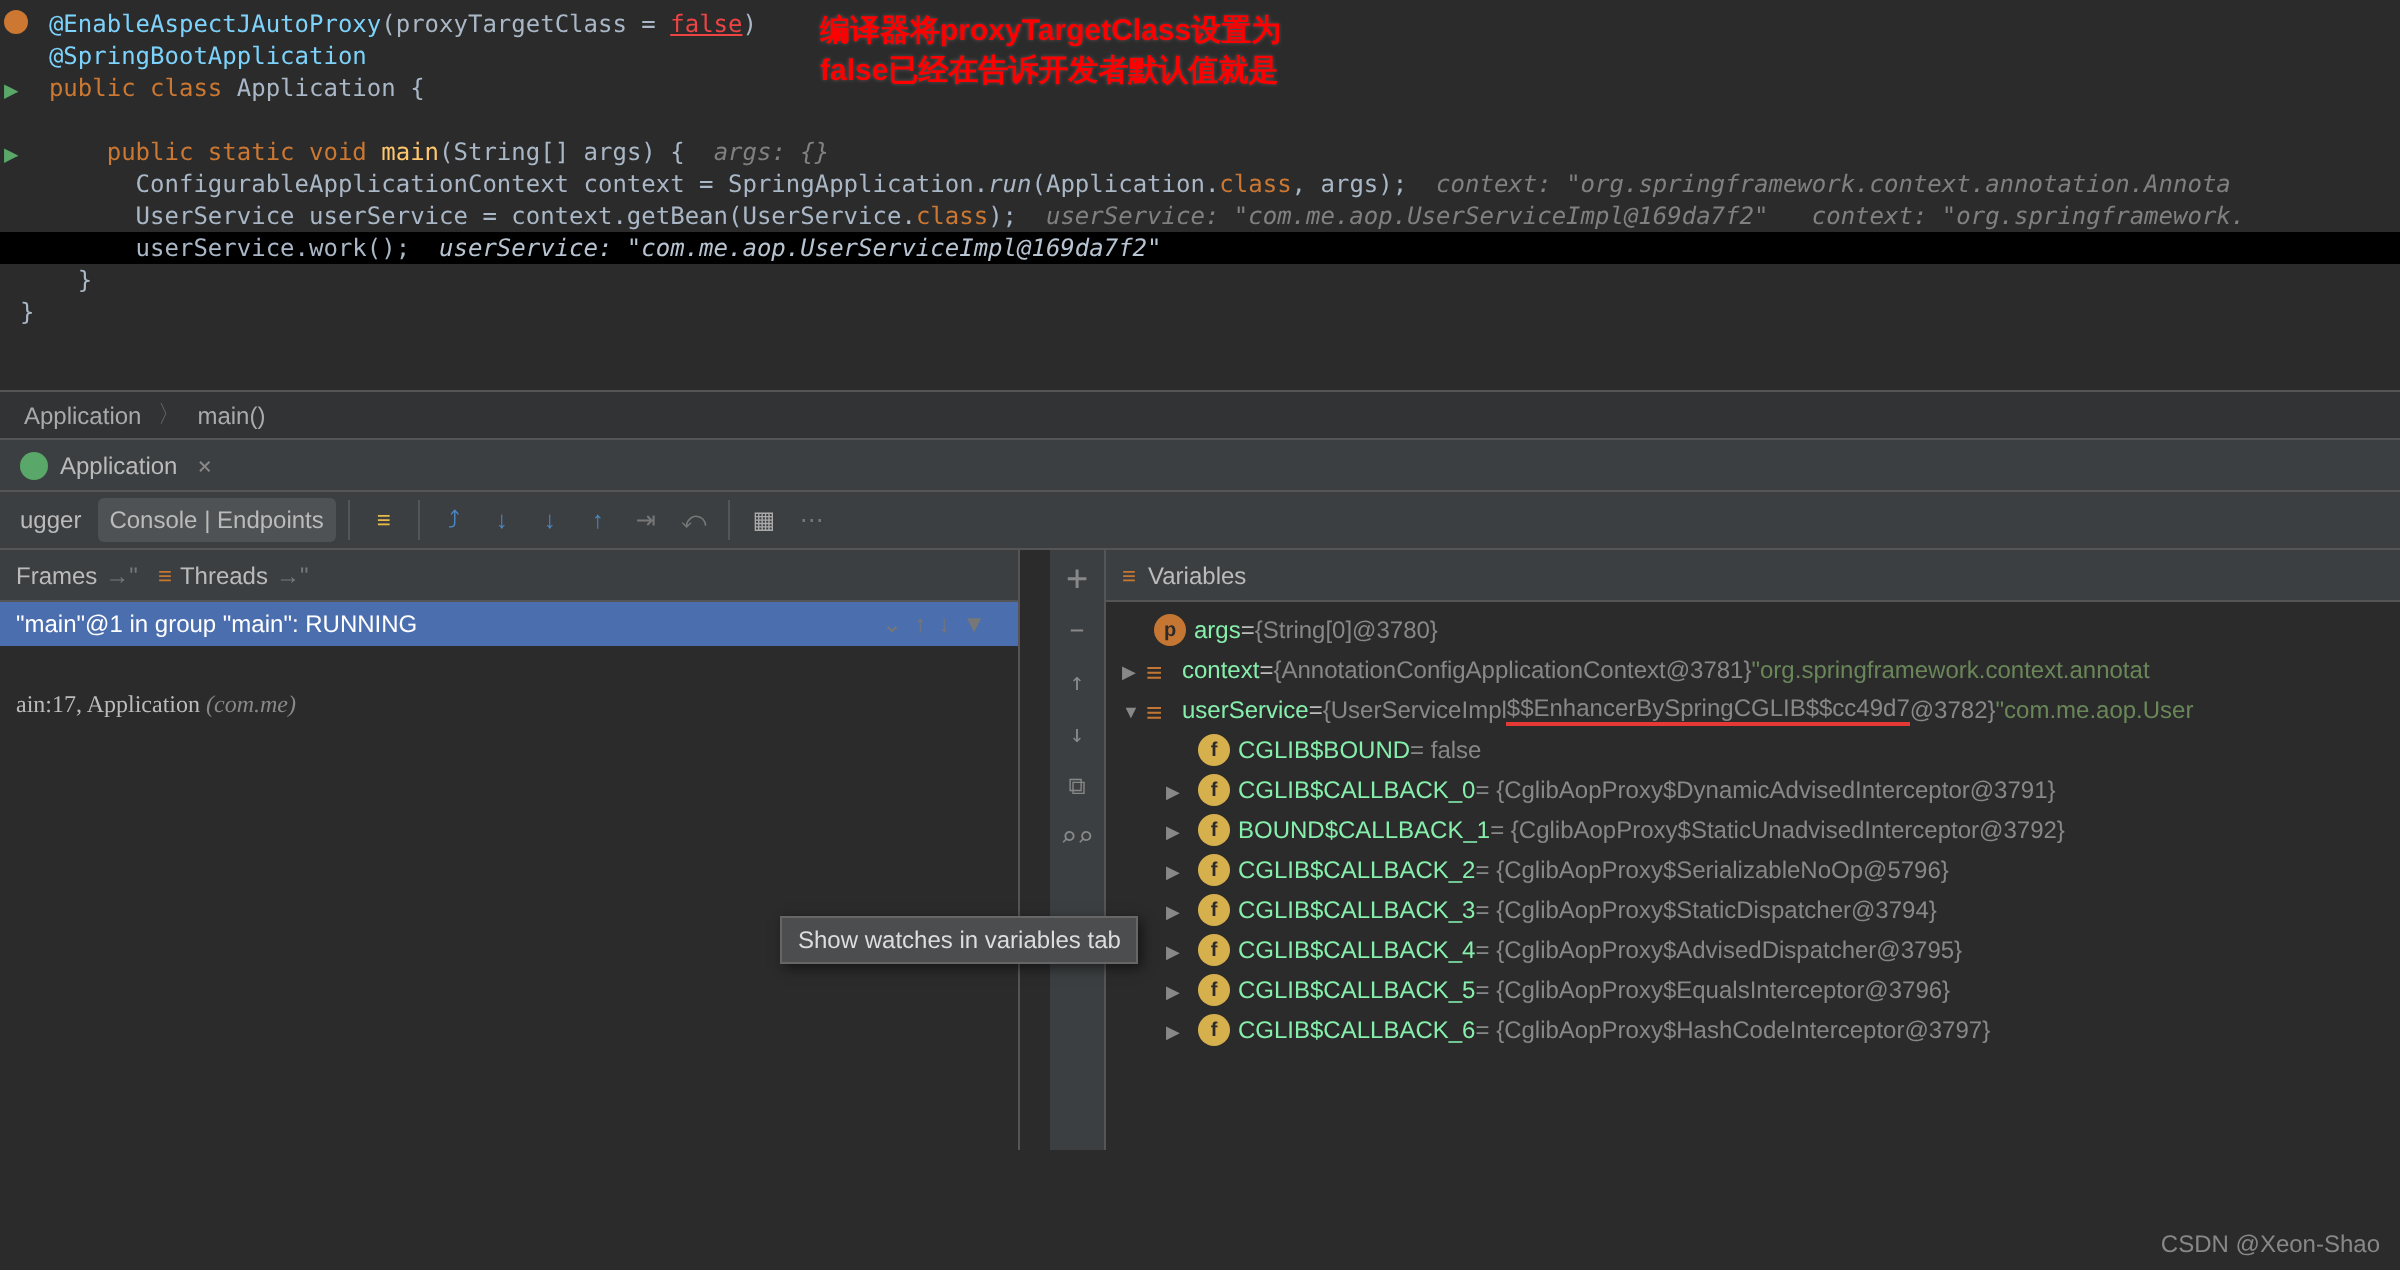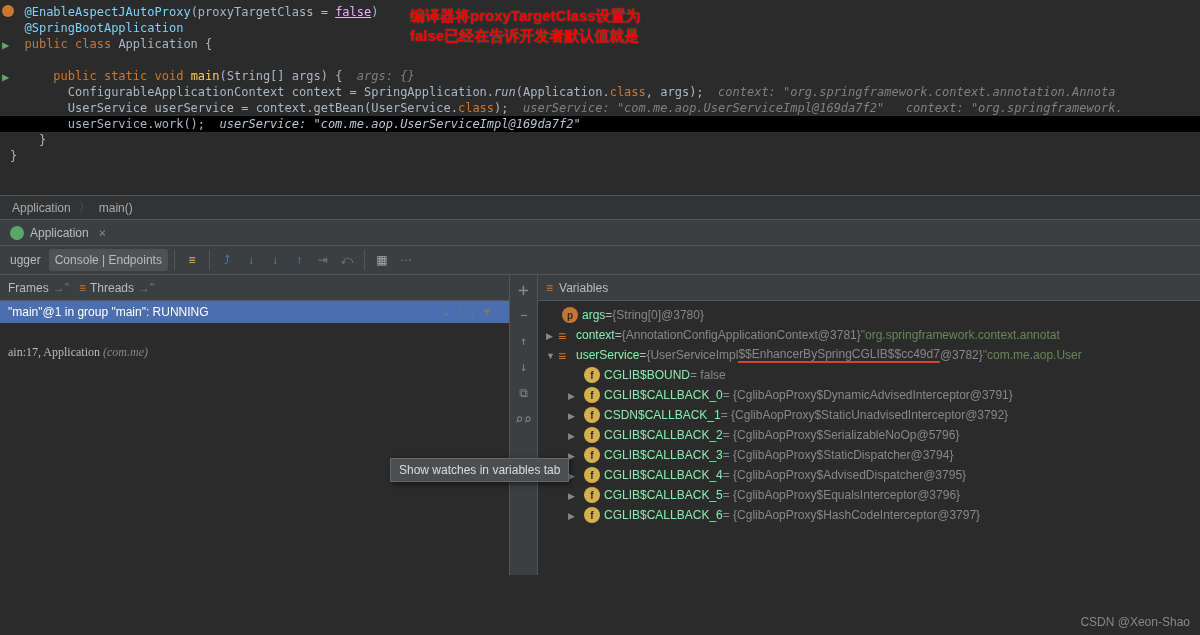--- a/index.html
+++ b/index.html
@@ -14,21 +14,21 @@
 }
 .editor { padding: 4px 0 0 0; height: 195px; overflow: hidden; }
 .code-line { white-space: pre; line-height: 16px; padding-left: 10px; position: relative; }
 .code-line.selected { background: #000000; }
 .gutter-icon { position: absolute; left: 2px; top: 1px; width: 12px; height: 12px; }
 .kw { color: #cc7832; }
 .fn { color: #ffc66d; }
 .anno { color: #7dd3fc; }
 .comment { color: #808080; font-style: italic; }
 .it { font-style: italic; }
-.grey { color: #f0abfc; }
+.grey { color: #ef4444; }
 .param { color: #808080; font-style: italic; }
 
 .red-anno {
   position: absolute;
   top: 6px; left: 410px;
   color: #ff0000;
   font-family: sans-serif;
   font-size: 15px;
   font-weight: bold;
   line-height: 20px;
@@ -69,20 +69,21 @@
 }
 .toolbar .btn-txt { padding: 4px 6px; color: #bbb; border-radius: 3px; }
 .toolbar .btn-txt.active { background: #4e5254; }
 .toolbar .sep { width: 1px; height: 20px; background: #555; margin: 0 4px; }
 .toolbar .ibtn { width: 22px; height: 22px; display: flex; align-items: center; justify-content: center; color: #4a88c7; }
 
 .debug-panels {
   display: flex;
   height: 300px;
   background: #2b2b2b;
+  gap: 15px;
 }
 .left-panel {
   width: 510px;
   border-right: 1px solid #555;
   display: flex; flex-direction: column;
 }
 .panel-header {
   background: #3c3f41;
   height: 26px;
   display: flex; align-items: center;
@@ -293,21 +294,21 @@
             </div>
             <div class="var-row" style="padding-left: 30px;">
               <span class="arrow right"></span>
               <span class="vico f">f</span>
               <span class="vname">CGLIB$CALLBACK_0</span>
               <span class="vval"> = {CglibAopProxy$DynamicAdvisedInterceptor@3791}</span>
             </div>
             <div class="var-row" style="padding-left: 30px;">
               <span class="arrow right"></span>
               <span class="vico f">f</span>
-              <span class="vname">CSDN$CALLBACK_1</span>
+              <span class="vname">BOUND$CALLBACK_1</span>
               <span class="vval"> = {CglibAopProxy$StaticUnadvisedInterceptor@3792}</span>
             </div>
             <div class="var-row" style="padding-left: 30px;">
               <span class="arrow right"></span>
               <span class="vico f">f</span>
               <span class="vname">CGLIB$CALLBACK_2</span>
               <span class="vval"> = {CglibAopProxy$SerializableNoOp@5796}</span>
             </div>
             <div class="var-row" style="padding-left: 30px;">
               <span class="arrow right"></span>

